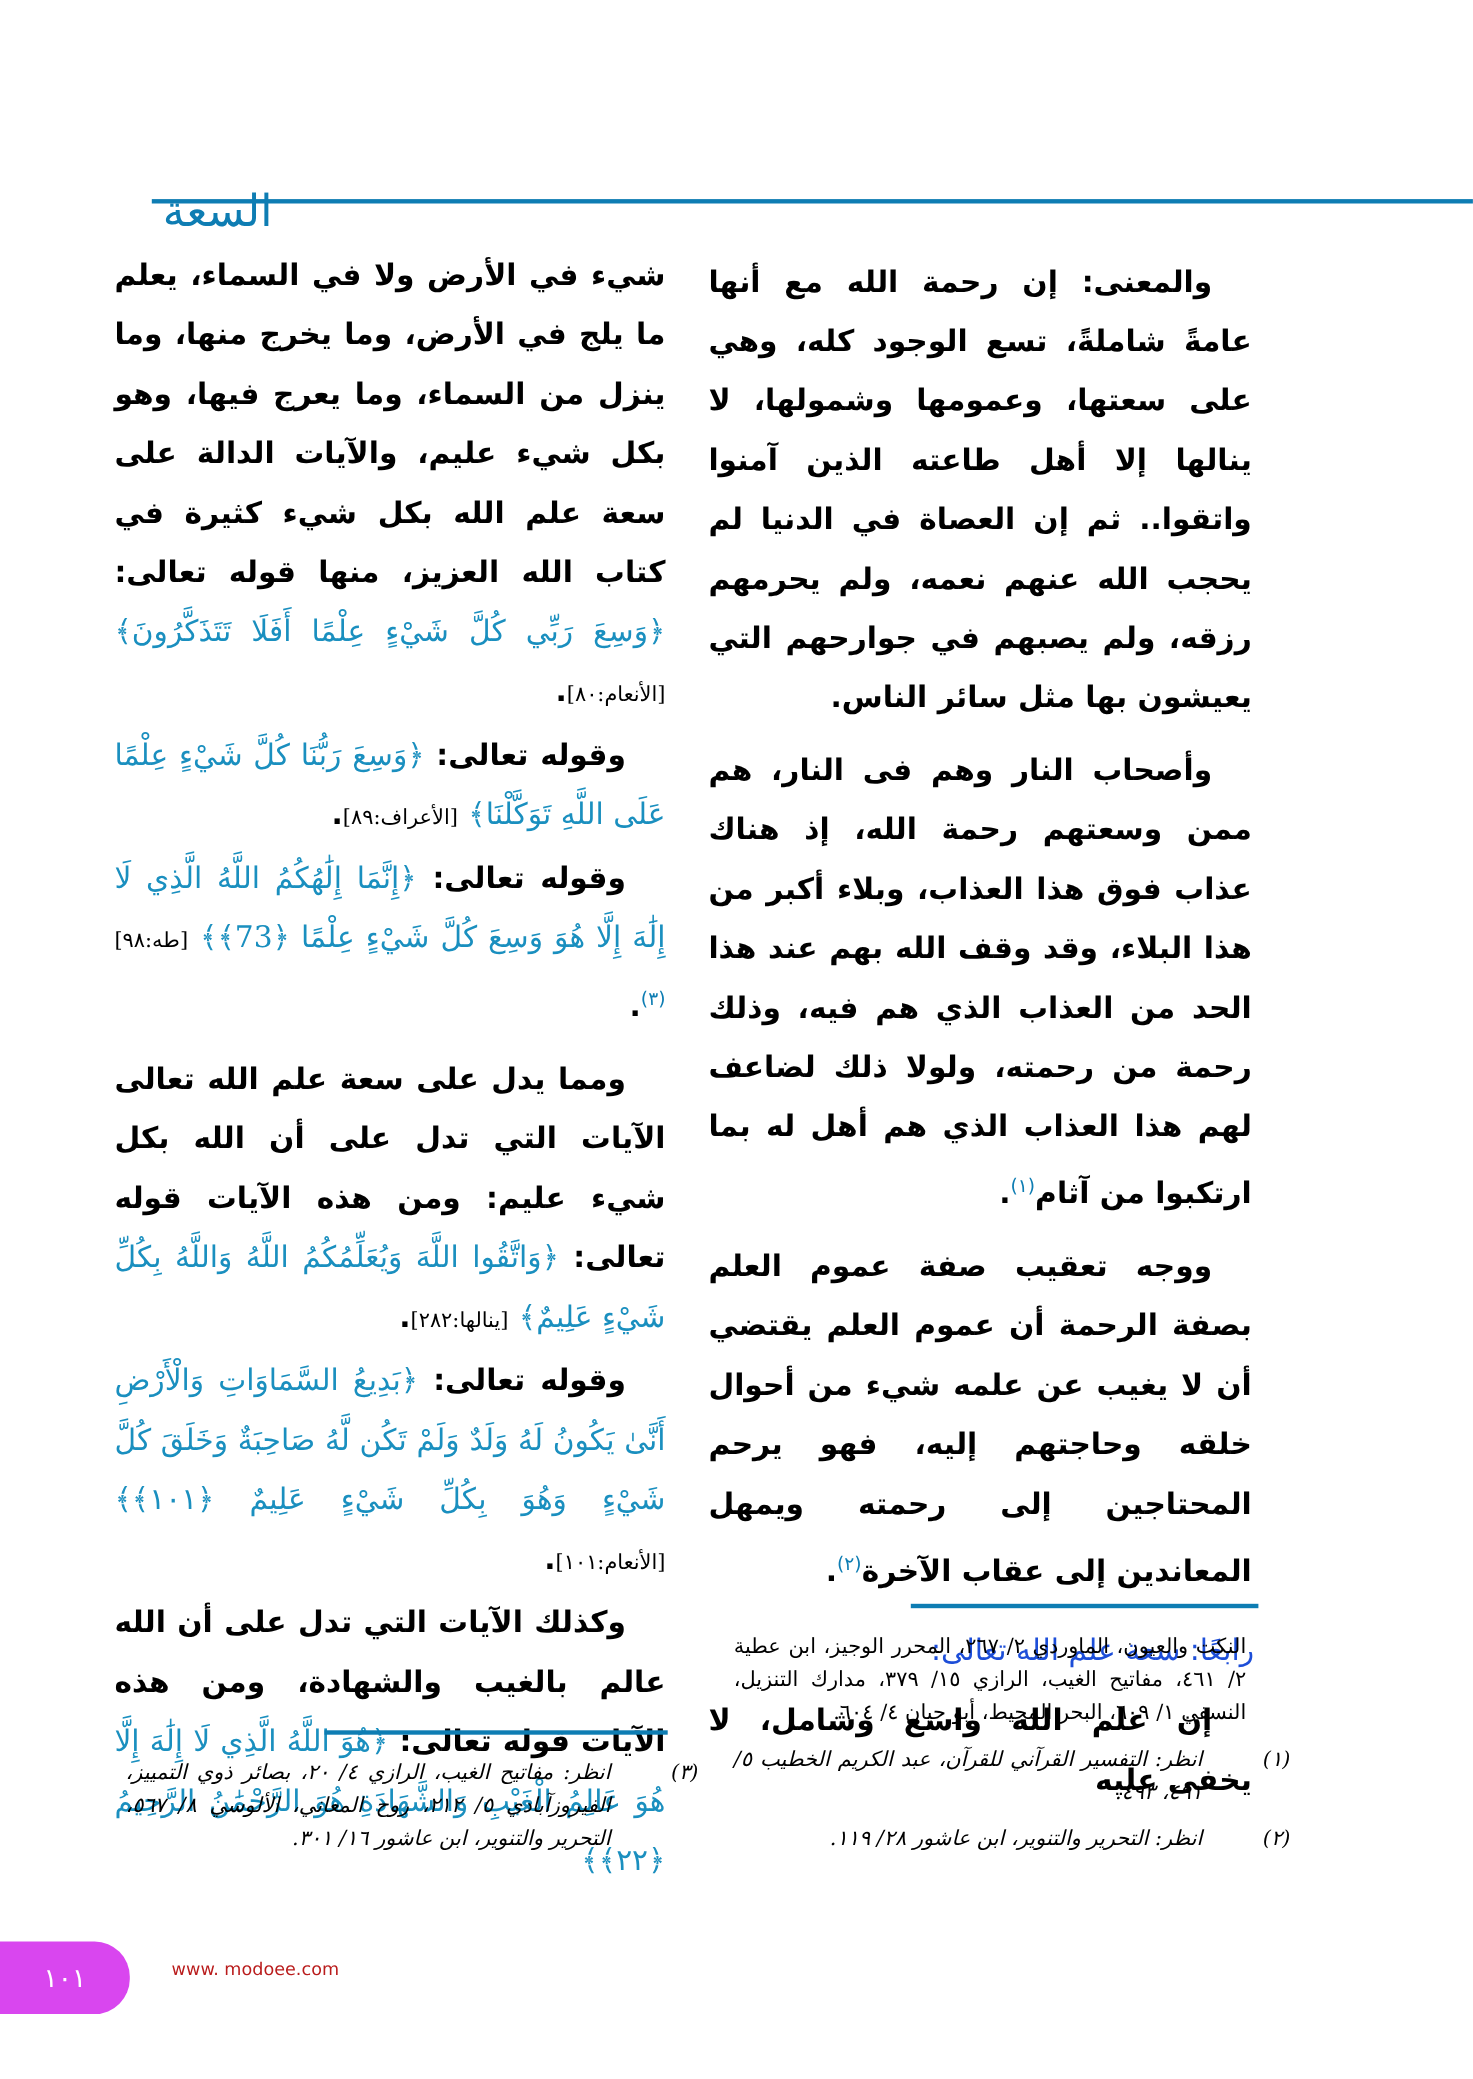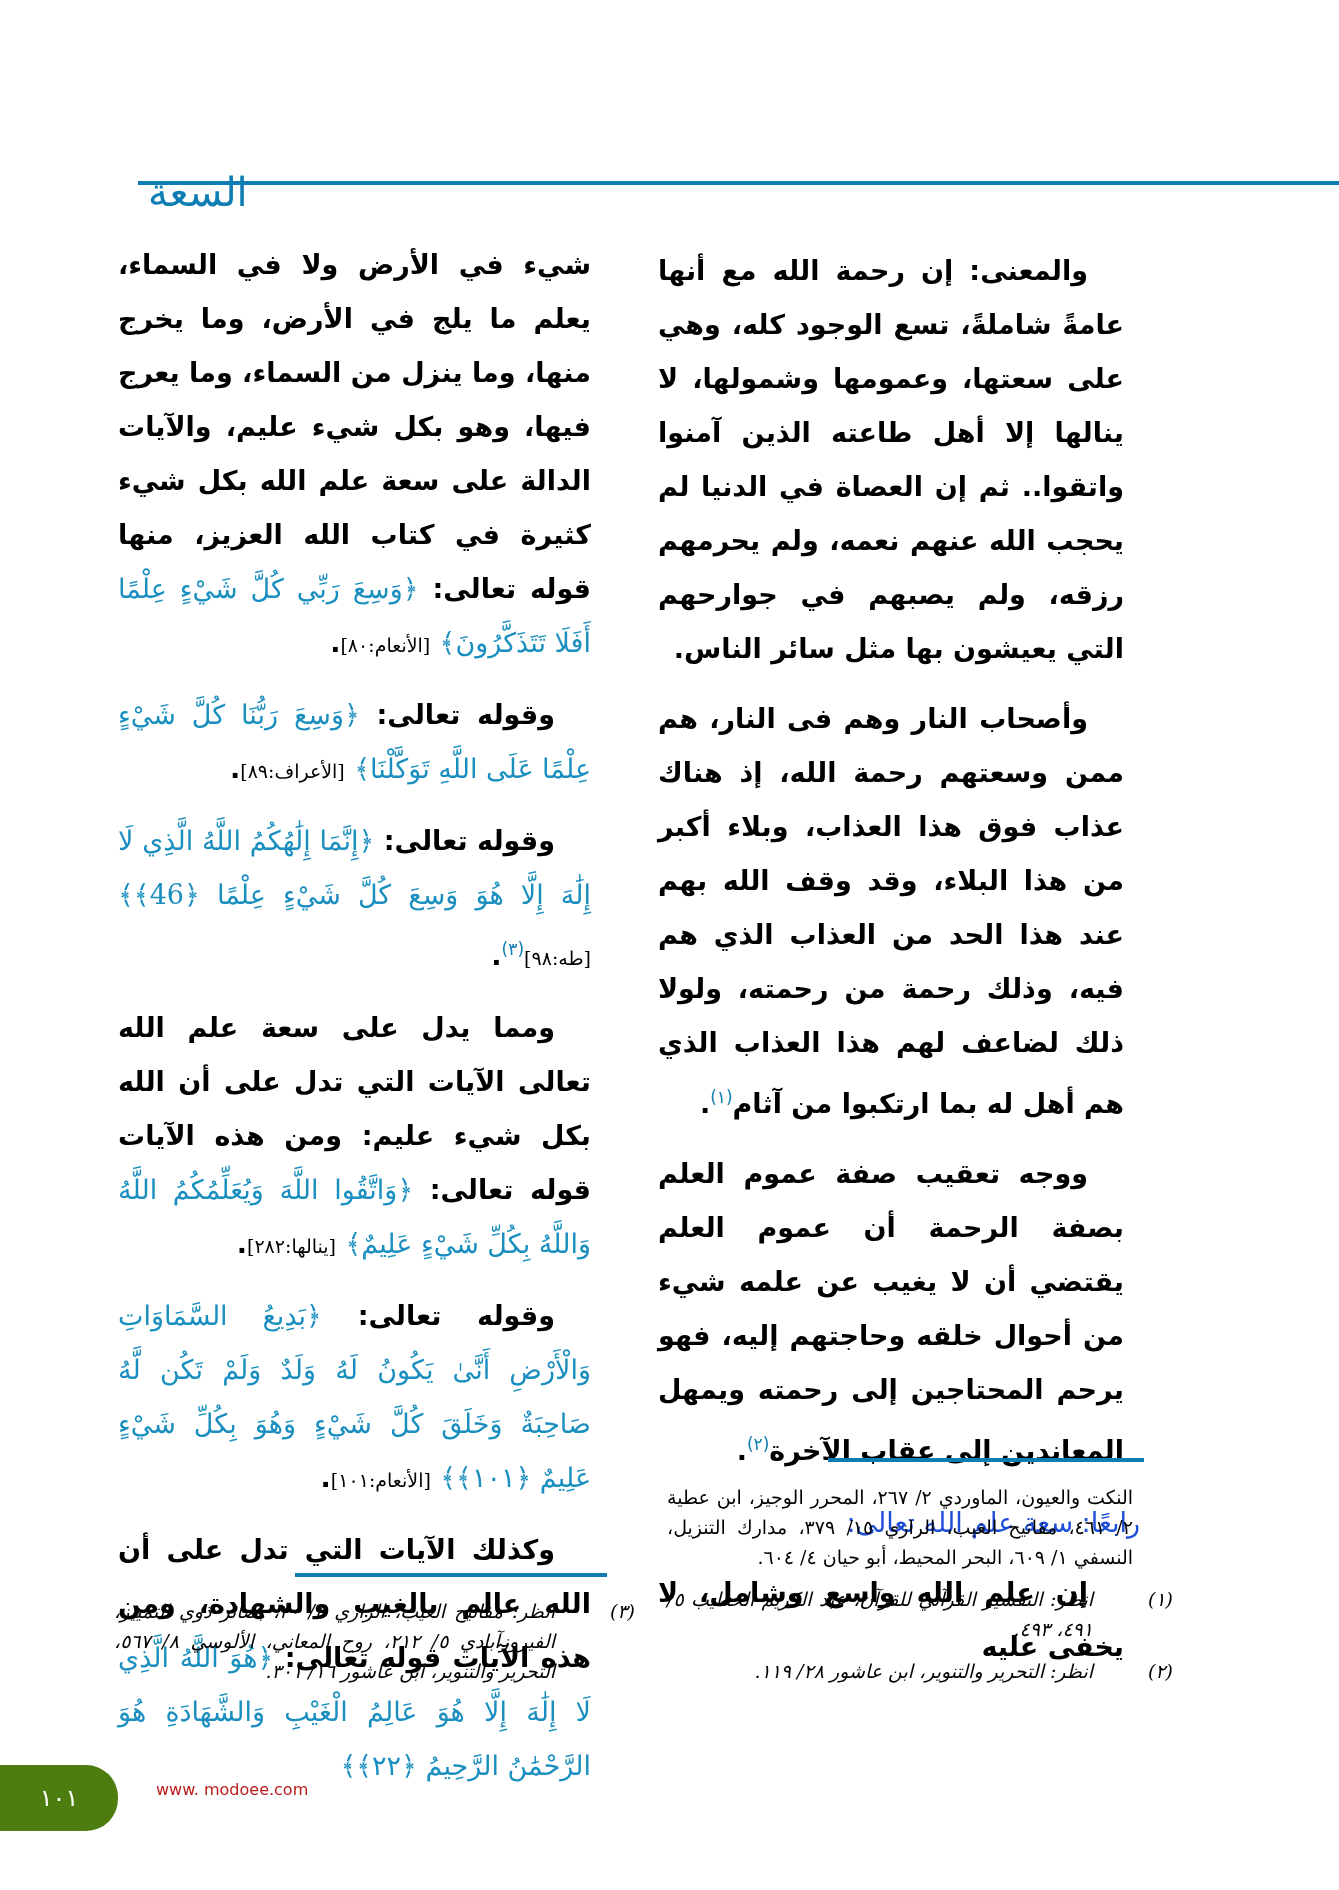--- a/index.html
+++ b/index.html
@@ -4,40 +4,40 @@
 <style>
   html, body { margin: 0; padding: 0; background: #ffffff; }
   body { width: 1339px; height: 1890px; position: relative; overflow: hidden;
          font-family: "DejaVu Sans", sans-serif; color: #000; }
   .header-title { position: absolute; left: 148px; top: 128px; font-family: "DejaVu Serif", serif;
                   font-size: 40px; color: #0e7db3; direction: rtl; line-height: 1; margin-top: 44px; }
   .header-rule { position: absolute; left: 138px; top: 181px; width: 1201px; height: 4px; background: #0e7db3; }
   .col { position: absolute; direction: rtl; text-align: justify; }
   .col-right { left: 642px; top: 228px; width: 498px; }
   .col-left { left: 102px; top: 222px; width: 505px; }
-  .p { font-size: 27px; font-weight: bold; line-height: 54px; margin: 16px; text-align-last: right; }
+  .p { font-size: 27px; font-weight: bold; line-height: 54px; margin: 2px; text-align-last: right; }
   .p.indent { text-indent: 36px; }
   .p.sp { margin-top: 12px; }
   .sup { color: #0e7db3; font-size: 17px; vertical-align: super; font-weight: normal; }
   .verse { color: #1a8fbf; font-family: "DejaVu Serif", serif; font-weight: normal; font-size: 27px; }
   .orn { color: #1a8fbf; font-weight: normal; }
   .ref { font-family: "DejaVu Serif", serif; font-weight: normal; font-size: 19px; }
   .section-heading { color: #1d4ed8; font-family: "DejaVu Sans", sans-serif; font-size: 27px;
                      font-weight: normal; line-height: 54px; margin: 18px 0 10px 0; text-align: right; }
   .fn-rule { position: absolute; height: 4px; background: #0e7db3; }
   .fn-rule.right { left: 828px; top: 1458px; width: 316px; }
   .fn-rule.left { left: 295px; top: 1573px; width: 312px; }
   .footnotes { position: absolute; direction: rtl; font-family: "DejaVu Serif", serif; font-size: 19px; line-height: 30px; text-align: justify; }
   .footnotes.right { left: 655px; top: 1470px; width: 490px; }
   .footnotes.left { left: 102px; top: 1584px; width: 505px; }
   .fn { margin: 12px; }
   .fn .num { display: inline-block; width: 40px; }
   .fn.cont { padding-right: 0; }
   .fn.hang { padding-right: 40px; text-indent: -40px; font-style: italic; }
-  .page-badge { position: absolute; left: 0; top: 1765px; width: 118px; height: 66px; background: #4d7c0f;
+  .page-badge { position: absolute; left: 0; top: 1765px; width: 118px; height: 66px; background: #d946ef;
                 border-radius: 0 32px 32px 0; color: #fff; font-size: 24px; display: flex; align-items: center;
                 justify-content: center; font-family: "DejaVu Sans", sans-serif; }
   .site-url { position: absolute; left: 156px; top: 1780px; font-family: "DejaVu Sans", sans-serif;
               font-size: 16px; color: #b91c1c; }
 </style>
 </head>
 <body>
 
 <div class="header-title">السعة</div>
 <div class="header-rule"></div>
@@ -68,21 +68,21 @@
     <span class="verse"><span class="orn">﴿</span><span>وَسِعَ رَبِّي كُلَّ شَيْءٍ عِلْمًا أَفَلَا تَتَذَكَّرُونَ</span><span class="orn">﴾</span></span>
     <span class="ref">[الأنعام:٨٠]</span><span>.</span>
   </p>
   <p class="p indent">
     <span>وقوله تعالى:</span>
     <span class="verse"><span class="orn">﴿</span><span>وَسِعَ رَبُّنَا كُلَّ شَيْءٍ عِلْمًا عَلَى اللَّهِ تَوَكَّلْنَا</span><span class="orn">﴾</span></span>
     <span class="ref">[الأعراف:٨٩]</span><span>.</span>
   </p>
   <p class="p indent">
     <span>وقوله تعالى:</span>
-    <span class="verse"><span class="orn">﴿</span><span>إِنَّمَا إِلَٰهُكُمُ اللَّهُ الَّذِي لَا إِلَٰهَ إِلَّا هُوَ وَسِعَ كُلَّ شَيْءٍ عِلْمًا ﴿46﴾</span><span class="orn">﴾</span></span>
+    <span class="verse"><span class="orn">﴿</span><span>إِنَّمَا إِلَٰهُكُمُ اللَّهُ الَّذِي لَا إِلَٰهَ إِلَّا هُوَ وَسِعَ كُلَّ شَيْءٍ عِلْمًا ﴿73﴾</span><span class="orn">﴾</span></span>
     <span class="ref">[طه:٩٨]</span><span class="sup">(٣)</span><span>.</span>
   </p>
   <p class="p indent sp">
     <span>ومما يدل على سعة علم الله تعالى الآيات التي تدل على أن الله بكل شيء عليم: ومن هذه الآيات قوله تعالى:</span>
     <span class="verse"><span class="orn">﴿</span><span>وَاتَّقُوا اللَّهَ وَيُعَلِّمُكُمُ اللَّهُ وَاللَّهُ بِكُلِّ شَيْءٍ عَلِيمٌ</span><span class="orn">﴾</span></span>
     <span class="ref">[ينالها:٢٨٢]</span><span>.</span>
   </p>
   <p class="p indent">
     <span>وقوله تعالى:</span>
     <span class="verse"><span class="orn">﴿</span><span>بَدِيعُ السَّمَاوَاتِ وَالْأَرْضِ أَنَّىٰ يَكُونُ لَهُ وَلَدٌ وَلَمْ تَكُن لَّهُ صَاحِبَةٌ وَخَلَقَ كُلَّ شَيْءٍ وَهُوَ بِكُلِّ شَيْءٍ عَلِيمٌ ﴿١٠١﴾</span><span class="orn">﴾</span></span>

